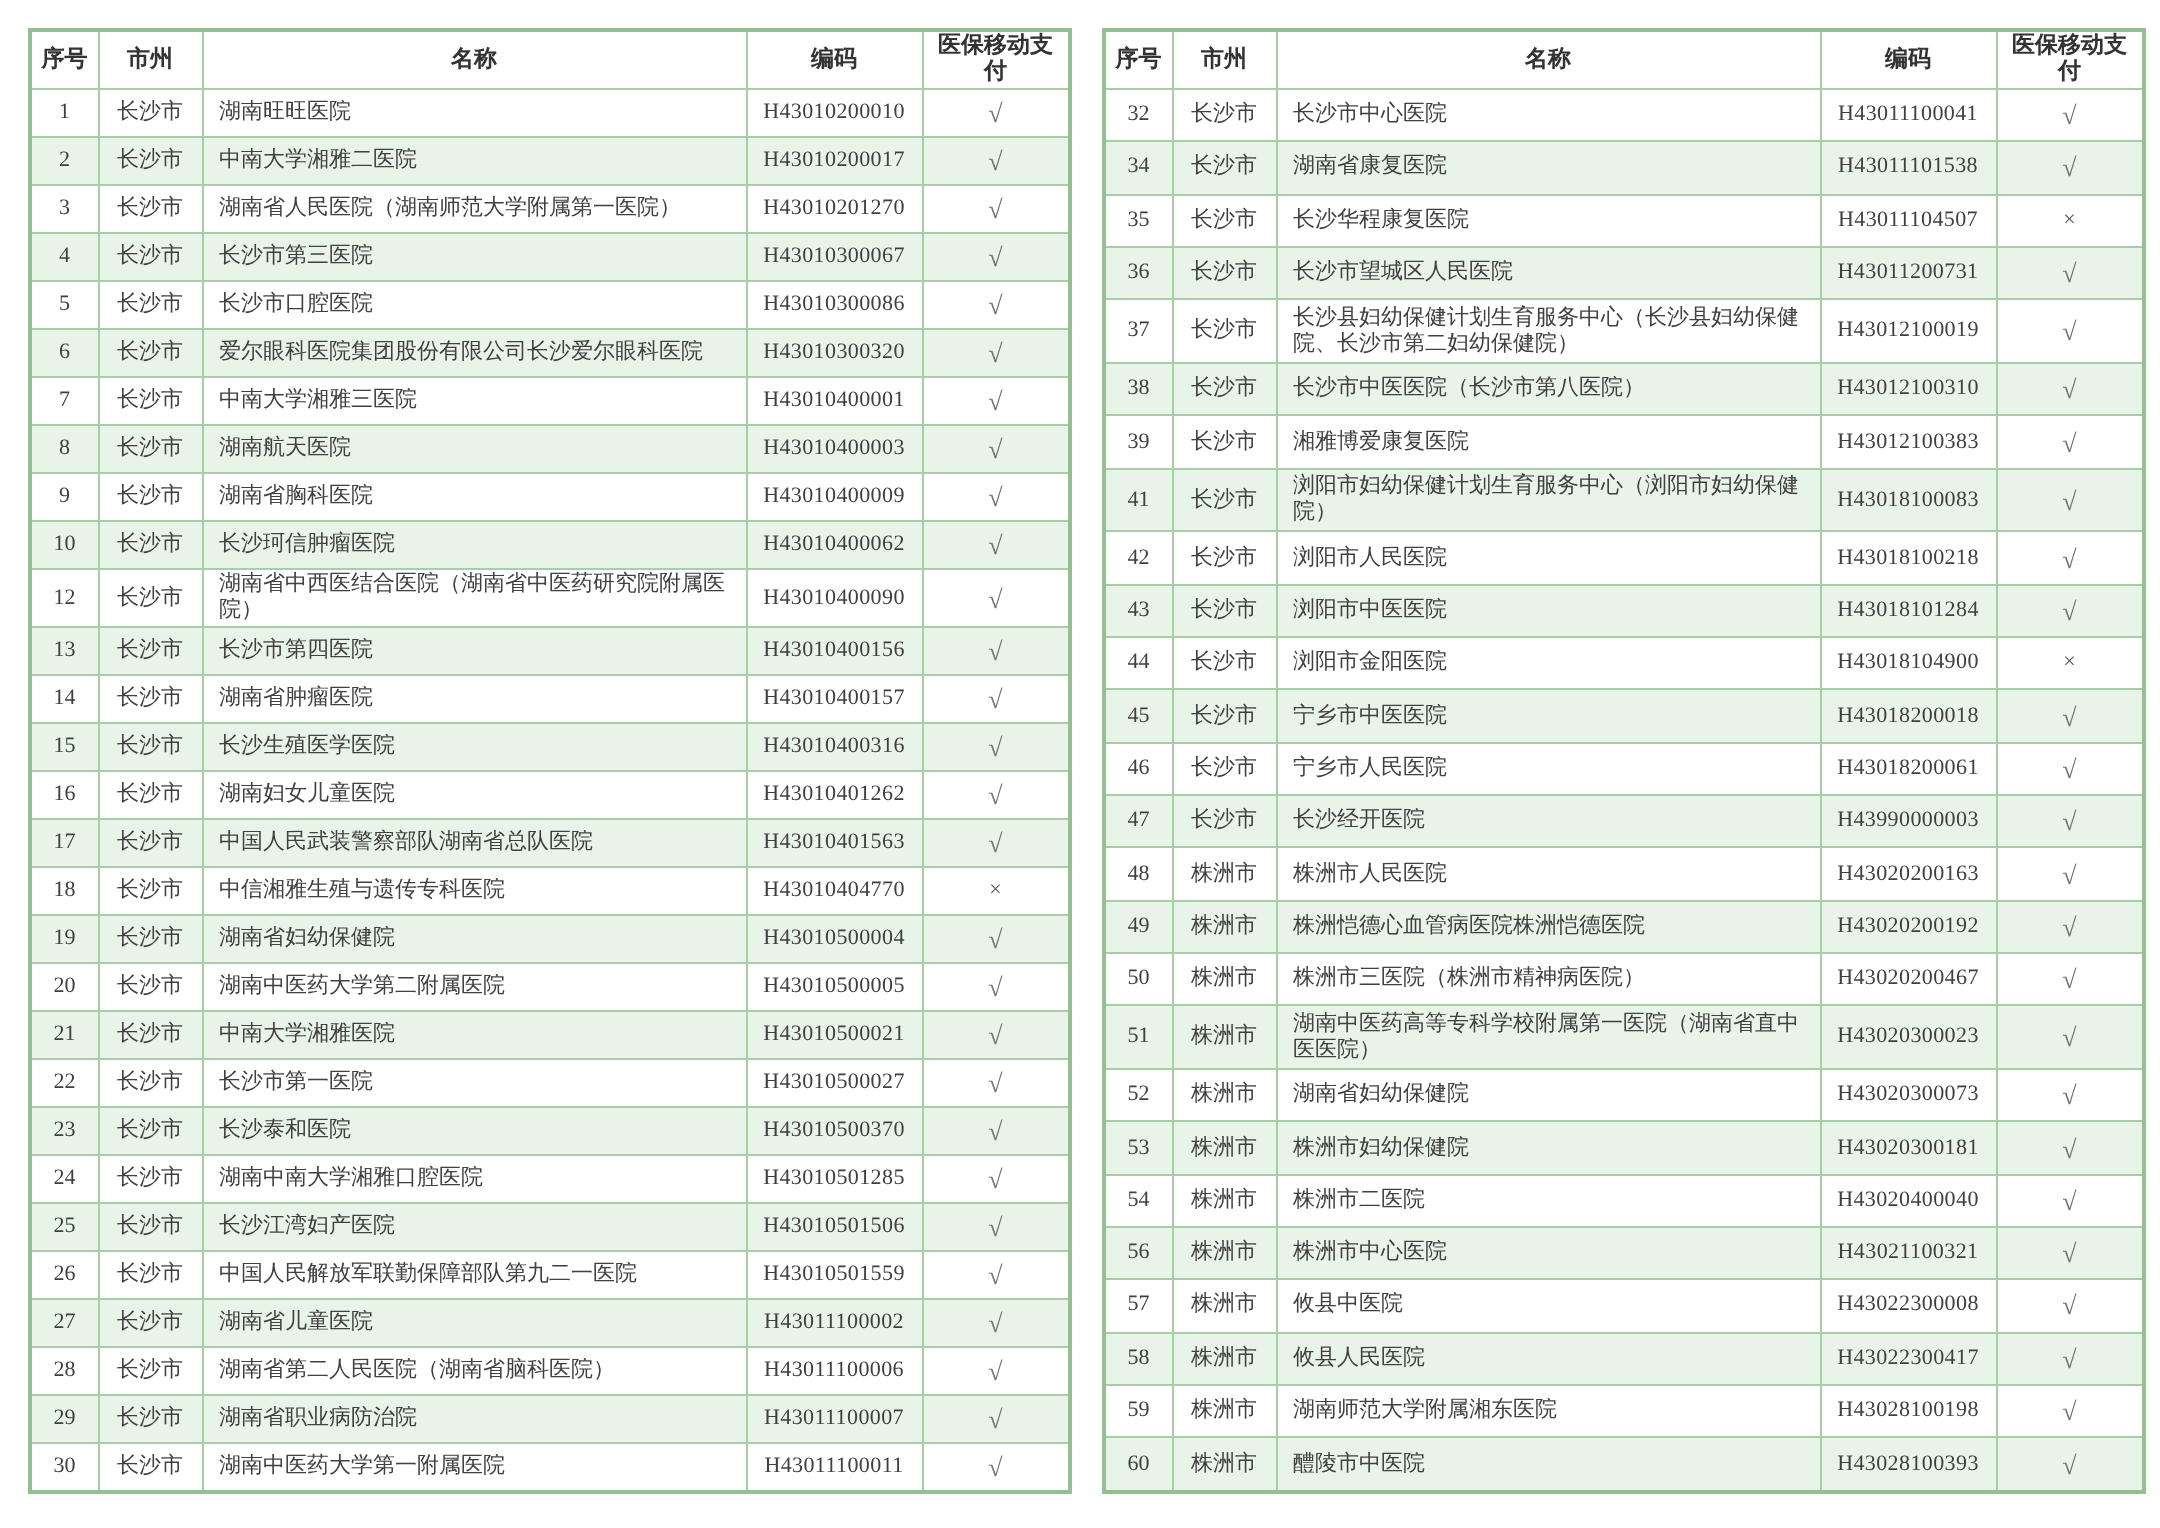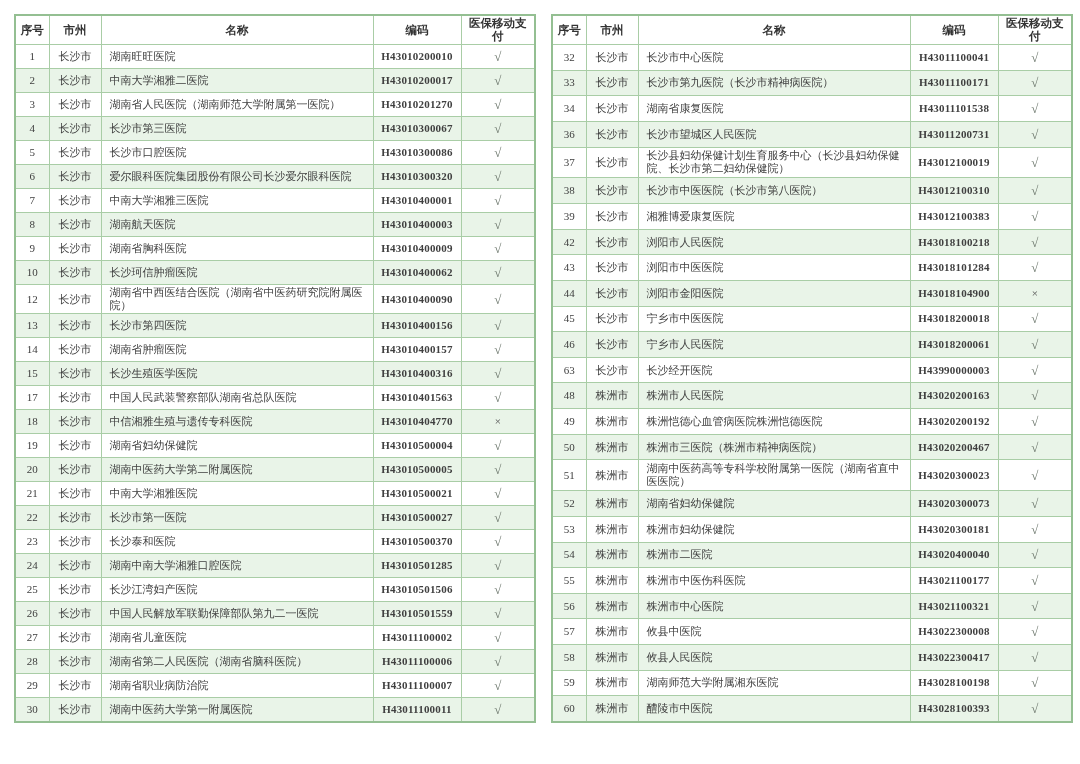--- a/index.html
+++ b/index.html
@@ -36,21 +36,21 @@
   thead th{
     font-weight:bold;
     font-size:11.5px;
     color:#333333;
     background:#ffffff;
     height:23px;
   }
   tbody tr:nth-child(even) td{background:var(--stripe);}
   tbody tr:nth-child(odd)  td{background:#ffffff;}
   td.col-name{text-align:left;padding-left:8px;margin-top:22px;}
-  td.col-code{letter-spacing:0.2px;font-weight:bold;}
+  td.col-code{letter-spacing:0.2px;}
   td.col-pay{font-size:13px;color:var(--mark);}
   td.col-pay.cross{font-size:11px;color:#555555;}
 </style>
 </head>
 <body>
 
 <div class="page">
 
   <table>
     <colgroup>
@@ -162,20 +162,27 @@
           <td class="col-pay">√</td>
         </tr>
         <tr>
           <td class="col-index">15</td>
           <td class="col-city">长沙市</td>
           <td class="col-name">长沙生殖医学医院</td>
           <td class="col-code">H43010400316</td>
           <td class="col-pay">√</td>
         </tr>
         <tr>
+          <td class="col-index">16</td>
+          <td class="col-city">长沙市</td>
+          <td class="col-name">湖南妇女儿童医院</td>
+          <td class="col-code">H43010401262</td>
+          <td class="col-pay">√</td>
+        </tr>
+        <tr>
           <td class="col-index">17</td>
           <td class="col-city">长沙市</td>
           <td class="col-name">中国人民武装警察部队湖南省总队医院</td>
           <td class="col-code">H43010401563</td>
           <td class="col-pay">√</td>
         </tr>
         <tr>
           <td class="col-index">18</td>
           <td class="col-city">长沙市</td>
           <td class="col-name">中信湘雅生殖与遗传专科医院</td>
@@ -288,34 +295,34 @@
       </thead>
     <tbody>
         <tr>
           <td class="col-index">32</td>
           <td class="col-city">长沙市</td>
           <td class="col-name">长沙市中心医院</td>
           <td class="col-code">H43011100041</td>
           <td class="col-pay">√</td>
         </tr>
         <tr>
-          <td class="col-index">33</td>
-          <td class="col-city">长沙市</td>
-          <td class="col-name">长沙市第九医院（长沙市精神病医院）</td>
-          <td class="col-code">H43011100171</td>
-          <td class="col-pay">√</td>
-        </tr>
-        <tr>
           <td class="col-index">34</td>
           <td class="col-city">长沙市</td>
           <td class="col-name">湖南省康复医院</td>
           <td class="col-code">H43011101538</td>
           <td class="col-pay">√</td>
         </tr>
         <tr>
+          <td class="col-index">35</td>
+          <td class="col-city">长沙市</td>
+          <td class="col-name">长沙华程康复医院</td>
+          <td class="col-code">H43011104507</td>
+          <td class="col-pay cross">×</td>
+        </tr>
+        <tr>
           <td class="col-index">36</td>
           <td class="col-city">长沙市</td>
           <td class="col-name">长沙市望城区人民医院</td>
           <td class="col-code">H43011200731</td>
           <td class="col-pay">√</td>
         </tr>
         <tr>
           <td class="col-index">37</td>
           <td class="col-city">长沙市</td>
           <td class="col-name">长沙县妇幼保健计划生育服务中心（长沙县妇幼保健院、长沙市第二妇幼保健院）</td>
@@ -327,20 +334,27 @@
           <td class="col-city">长沙市</td>
           <td class="col-name">长沙市中医医院（长沙市第八医院）</td>
           <td class="col-code">H43012100310</td>
           <td class="col-pay">√</td>
         </tr>
         <tr>
           <td class="col-index">39</td>
           <td class="col-city">长沙市</td>
           <td class="col-name">湘雅博爱康复医院</td>
           <td class="col-code">H43012100383</td>
+          <td class="col-pay">√</td>
+        </tr>
+        <tr>
+          <td class="col-index">41</td>
+          <td class="col-city">长沙市</td>
+          <td class="col-name">浏阳市妇幼保健计划生育服务中心（浏阳市妇幼保健院）</td>
+          <td class="col-code">H43018100083</td>
           <td class="col-pay">√</td>
         </tr>
         <tr>
           <td class="col-index">42</td>
           <td class="col-city">长沙市</td>
           <td class="col-name">浏阳市人民医院</td>
           <td class="col-code">H43018100218</td>
           <td class="col-pay">√</td>
         </tr>
         <tr>
@@ -365,21 +379,21 @@
           <td class="col-pay">√</td>
         </tr>
         <tr>
           <td class="col-index">46</td>
           <td class="col-city">长沙市</td>
           <td class="col-name">宁乡市人民医院</td>
           <td class="col-code">H43018200061</td>
           <td class="col-pay">√</td>
         </tr>
         <tr>
-          <td class="col-index">63</td>
+          <td class="col-index">47</td>
           <td class="col-city">长沙市</td>
           <td class="col-name">长沙经开医院</td>
           <td class="col-code">H43990000003</td>
           <td class="col-pay">√</td>
         </tr>
         <tr>
           <td class="col-index">48</td>
           <td class="col-city">株洲市</td>
           <td class="col-name">株洲市人民医院</td>
           <td class="col-code">H43020200163</td>
@@ -418,27 +432,20 @@
           <td class="col-city">株洲市</td>
           <td class="col-name">株洲市妇幼保健院</td>
           <td class="col-code">H43020300181</td>
           <td class="col-pay">√</td>
         </tr>
         <tr>
           <td class="col-index">54</td>
           <td class="col-city">株洲市</td>
           <td class="col-name">株洲市二医院</td>
           <td class="col-code">H43020400040</td>
-          <td class="col-pay">√</td>
-        </tr>
-        <tr>
-          <td class="col-index">55</td>
-          <td class="col-city">株洲市</td>
-          <td class="col-name">株洲市中医伤科医院</td>
-          <td class="col-code">H43021100177</td>
           <td class="col-pay">√</td>
         </tr>
         <tr>
           <td class="col-index">56</td>
           <td class="col-city">株洲市</td>
           <td class="col-name">株洲市中心医院</td>
           <td class="col-code">H43021100321</td>
           <td class="col-pay">√</td>
         </tr>
         <tr>

